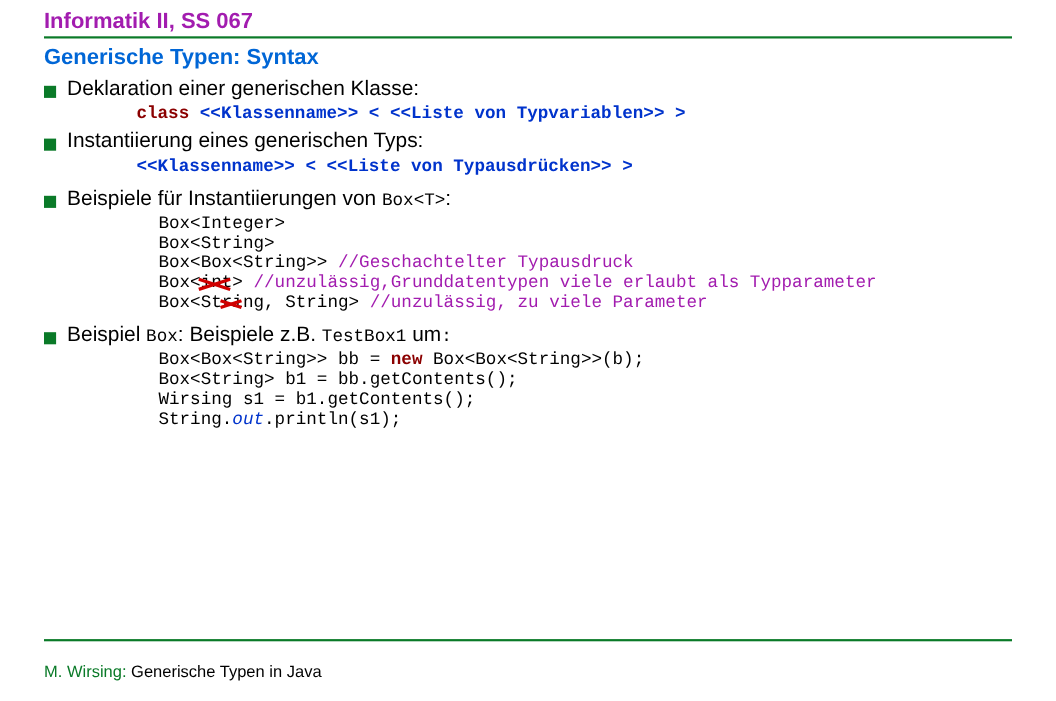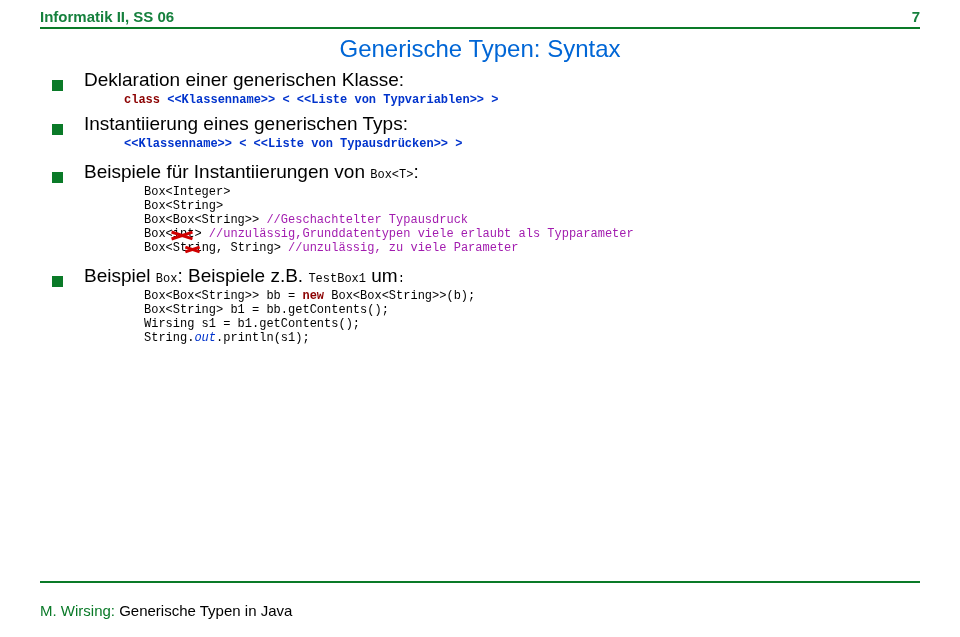--- a/index.html
+++ b/index.html
@@ -1,26 +1,26 @@
 <!DOCTYPE html>
 <html><head>
 <meta charset="utf-8">
 <style>
   html,body{margin:0;padding:0;width:960px;height:637px;font-family:Arial,Helvetica,sans-serif;background:#fff;color:#000}
   .page{position:relative;width:960px;height:637px}
-  .hdr{display:flex;justify-content:space-between;padding:8px 40px 2px 40px;color:#15803d;font-weight:bold;font-size:15px}
+  .hdr{display:flex;padding:8px 40px 2px 40px;color:#a21caf;font-weight:bold;font-size:20px}
   .hr-top{margin:0 40px;border:none;border-top:2px solid #0a7a28}
   .content{padding:4px 40px 0 40px}
-  .title{color:#0066d6;font-size:24px;text-align:center;margin:2px 0 6px 0;font-weight:normal}
-  .bullet{display:flex;align-items:flex-end;gap:21px;margin:2px 12px}
+  .title{color:#0066d6;font-size:20px;text-align:left;margin:2px 0 6px 0;font-weight:bold}
+  .bullet{display:flex;align-items:center;gap:10px;margin:2px 0}
   .bullet .sq{width:11px;height:11px;background:#0a7a28;margin-top:4px;flex:0 0 auto}
   .bullet .txt{font-size:19px}
   .code-ind{padding-left:84px}
   .code-ind2{padding-left:104px}
-  .mono{font-family:"Courier New",Courier,monospace;font-size:12px}
+  .mono{font-family:"Courier New",Courier,monospace;font-size:16px}
   .blue{color:#0033cc}
   .dkred{color:#8b0000}
   .red{color:#a21caf}
   .bold{font-weight:bold}
   .cross{position:relative;display:inline-block}
   .cross::before,.cross::after{content:"";position:absolute;left:-2px;top:50%;width:104%;height:3px;background:#d00000}
   .cross::before{transform:rotate(18deg)}
   .cross::after{transform:rotate(-18deg)}
   .hr-bot{position:absolute;left:40px;right:40px;bottom:46px;border:none;border-top:2px solid #0a7a28}
   .ftr{position:absolute;left:40px;bottom:18px;font-size:15px}

